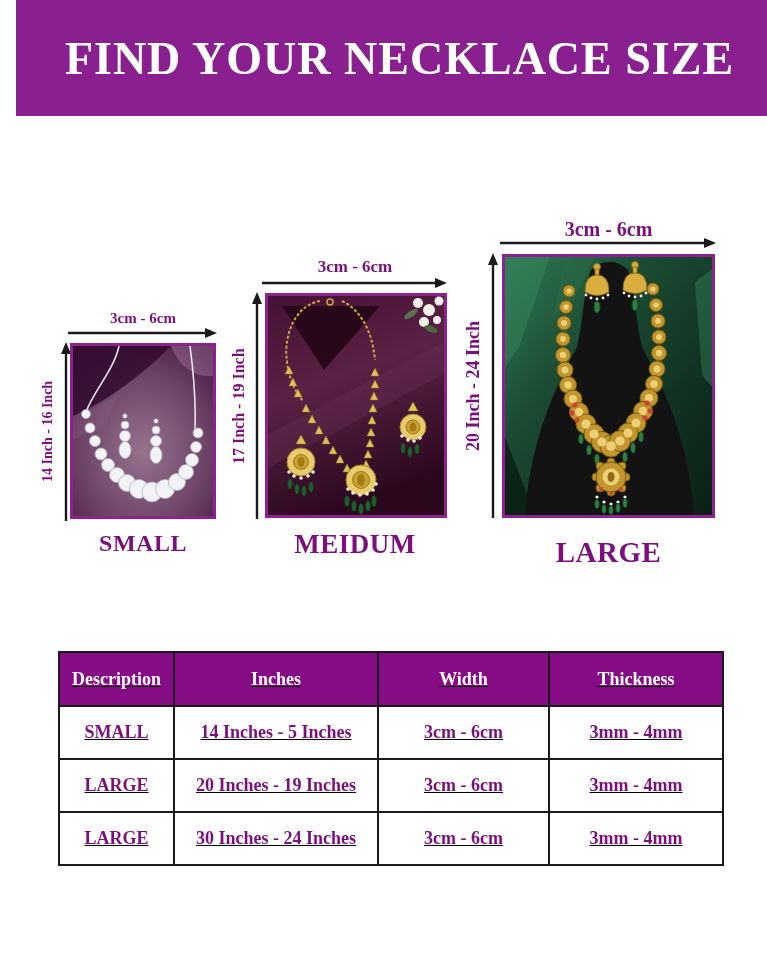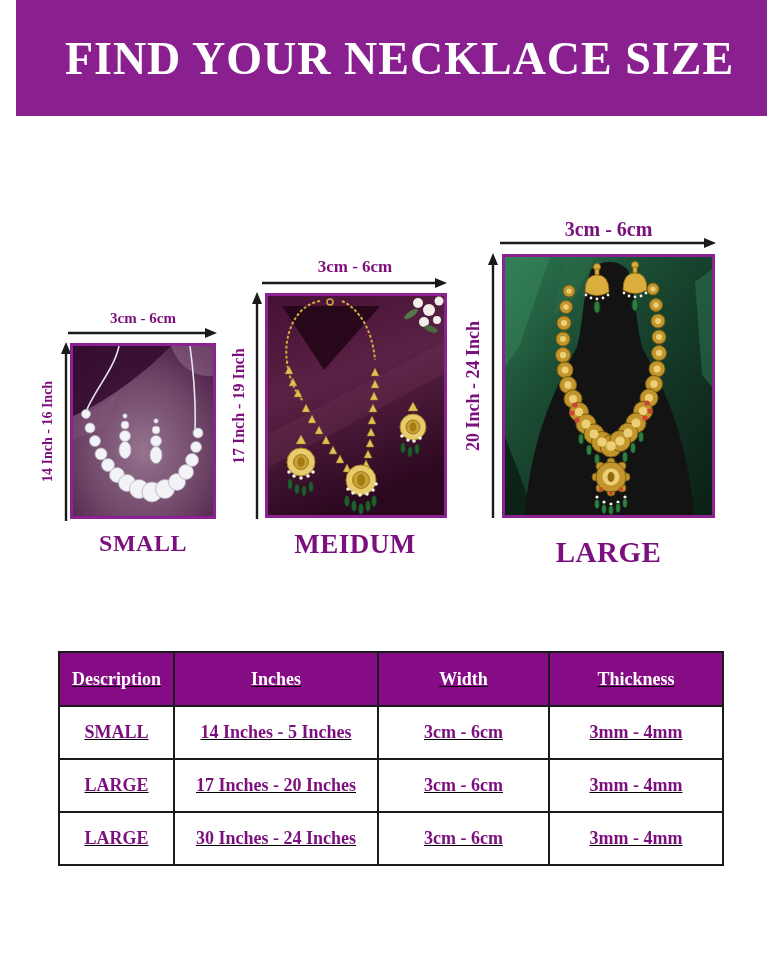--- a/index.html
+++ b/index.html
@@ -405,21 +405,21 @@
       <th>Thickness</th>
     </tr>
     <tr>
       <td>SMALL</td>
       <td>14 Inches - 5 Inches</td>
       <td>3cm - 6cm</td>
       <td>3mm - 4mm</td>
     </tr>
     <tr>
       <td>LARGE</td>
-      <td>17 Inches - 20 Inches</td>
+      <td>20 Inches - 19 Inches</td>
       <td>3cm - 6cm</td>
       <td>3mm - 4mm</td>
     </tr>
     <tr>
       <td>LARGE</td>
       <td>30 Inches - 24 Inches</td>
       <td>3cm - 6cm</td>
       <td>3mm - 4mm</td>
     </tr>
   </tbody>

